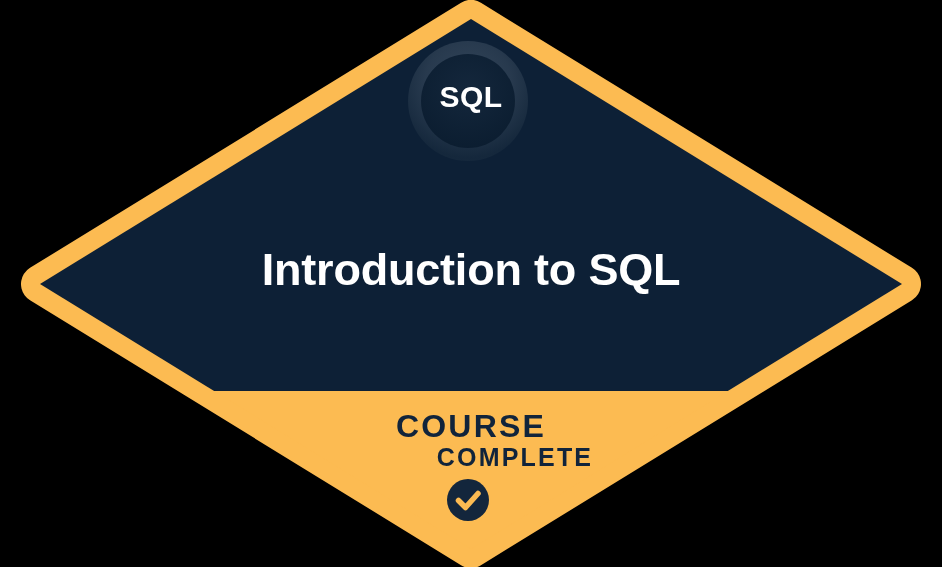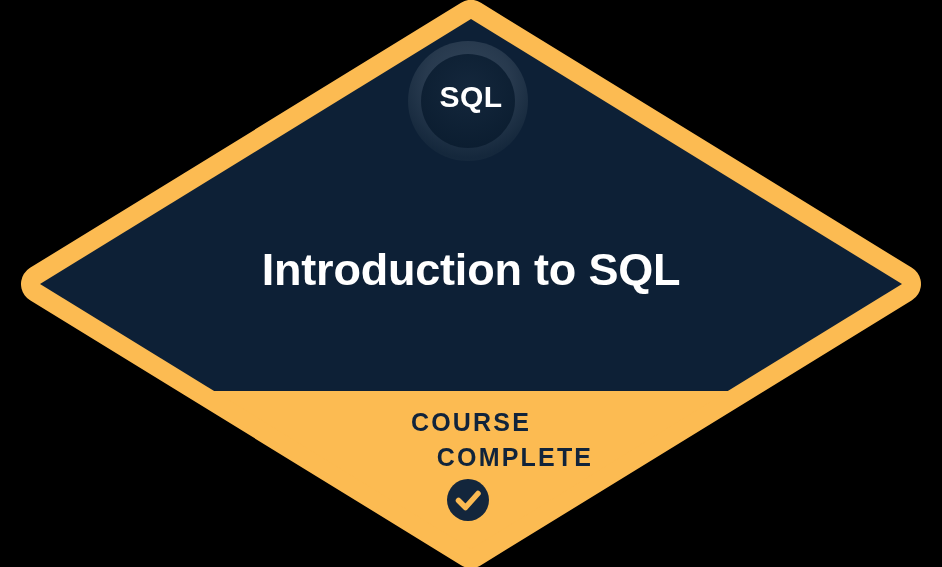--- a/index.html
+++ b/index.html
@@ -51,21 +51,21 @@
     top: 244px;
     font-size: 45px;
     font-weight: 700;
     letter-spacing: -0.2px;
     color: #ffffff;
     text-align: center;
   }
 
   #status-line-1 {
     top: 408px;
-    font-size: 25px;
+    font-size: 32px;
     font-weight: 700;
     letter-spacing: 2.2px;
     color: #11243b;
   }
 
   #status-line-2 {
     top: 443px;
     font-size: 25px;
     font-weight: 700;
     letter-spacing: 2.2px;

